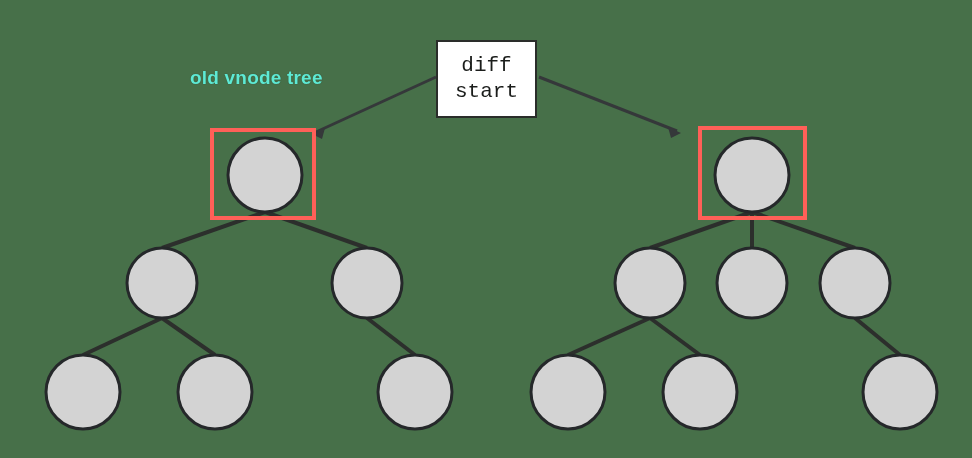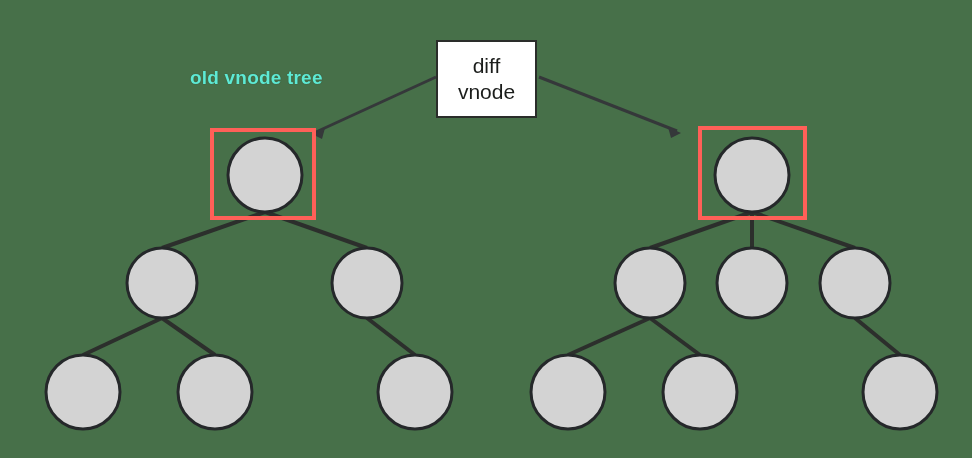--- a/index.html
+++ b/index.html
@@ -54,20 +54,21 @@
     display: flex;
     flex-direction: column;
     align-items: center;
     justify-content: center;
     line-height: 1.22;
   }
   #diff-start-box .diff-line {
     font-size: 21px;
     color: #1b1d1b;
     text-align: center;
+    font-family: Liberation Mono, monospace;
   }
 </style>
 </head>
 <body>
 
 <div id="stage">
 
   <svg id="diagram-svg" viewBox="0 0 972 458" xmlns="http://www.w3.org/2000/svg">
 
     <g>
@@ -122,16 +123,16 @@
       <circle cx="700" cy="392" r="37" fill="#d3d3d3" stroke="#25282a" stroke-width="3"></circle>
       <circle cx="900" cy="392" r="37" fill="#d3d3d3" stroke="#25282a" stroke-width="3"></circle>
     </g>
   </svg>
 
   <div class="tree-label" id="label-old-tree">old vnode tree</div>
 
 
   <div id="diff-start-box">
     <div class="diff-line">diff</div>
-    <div class="diff-line">vnode</div>
+    <div class="diff-line">start</div>
   </div>
 
 </div>
 
 </body></html>

